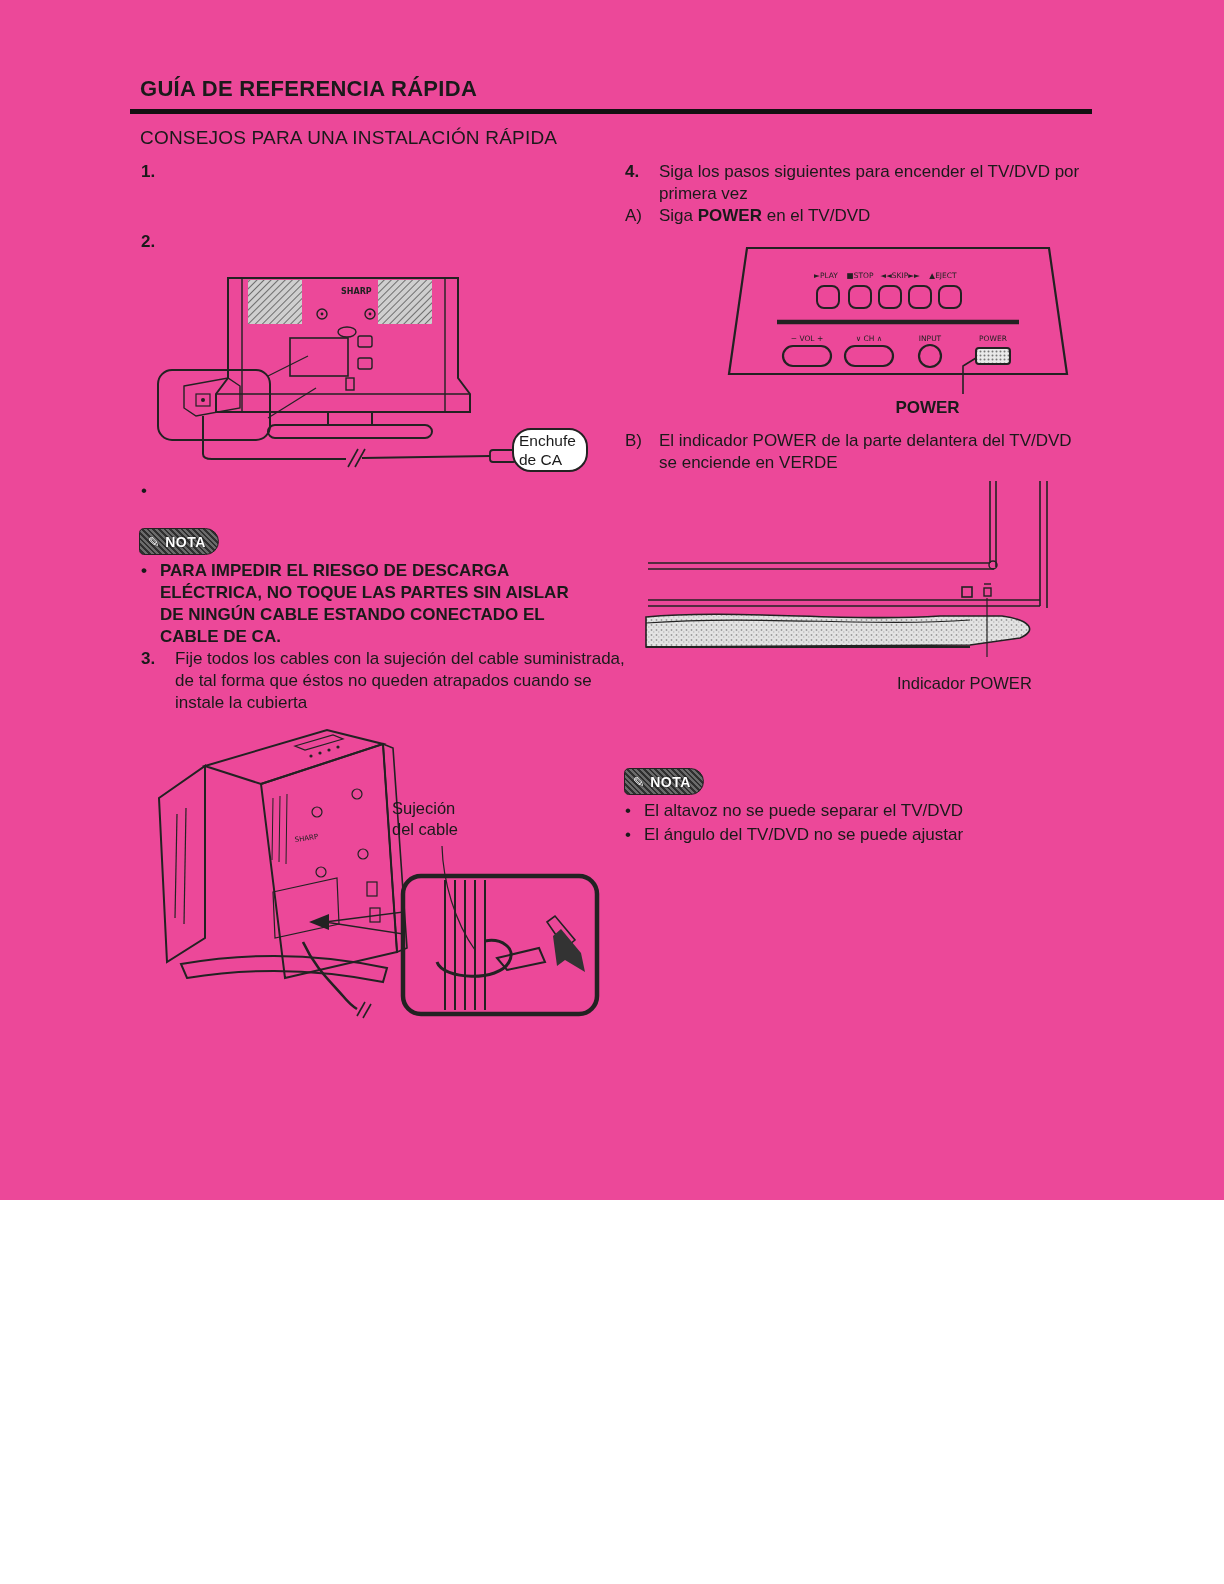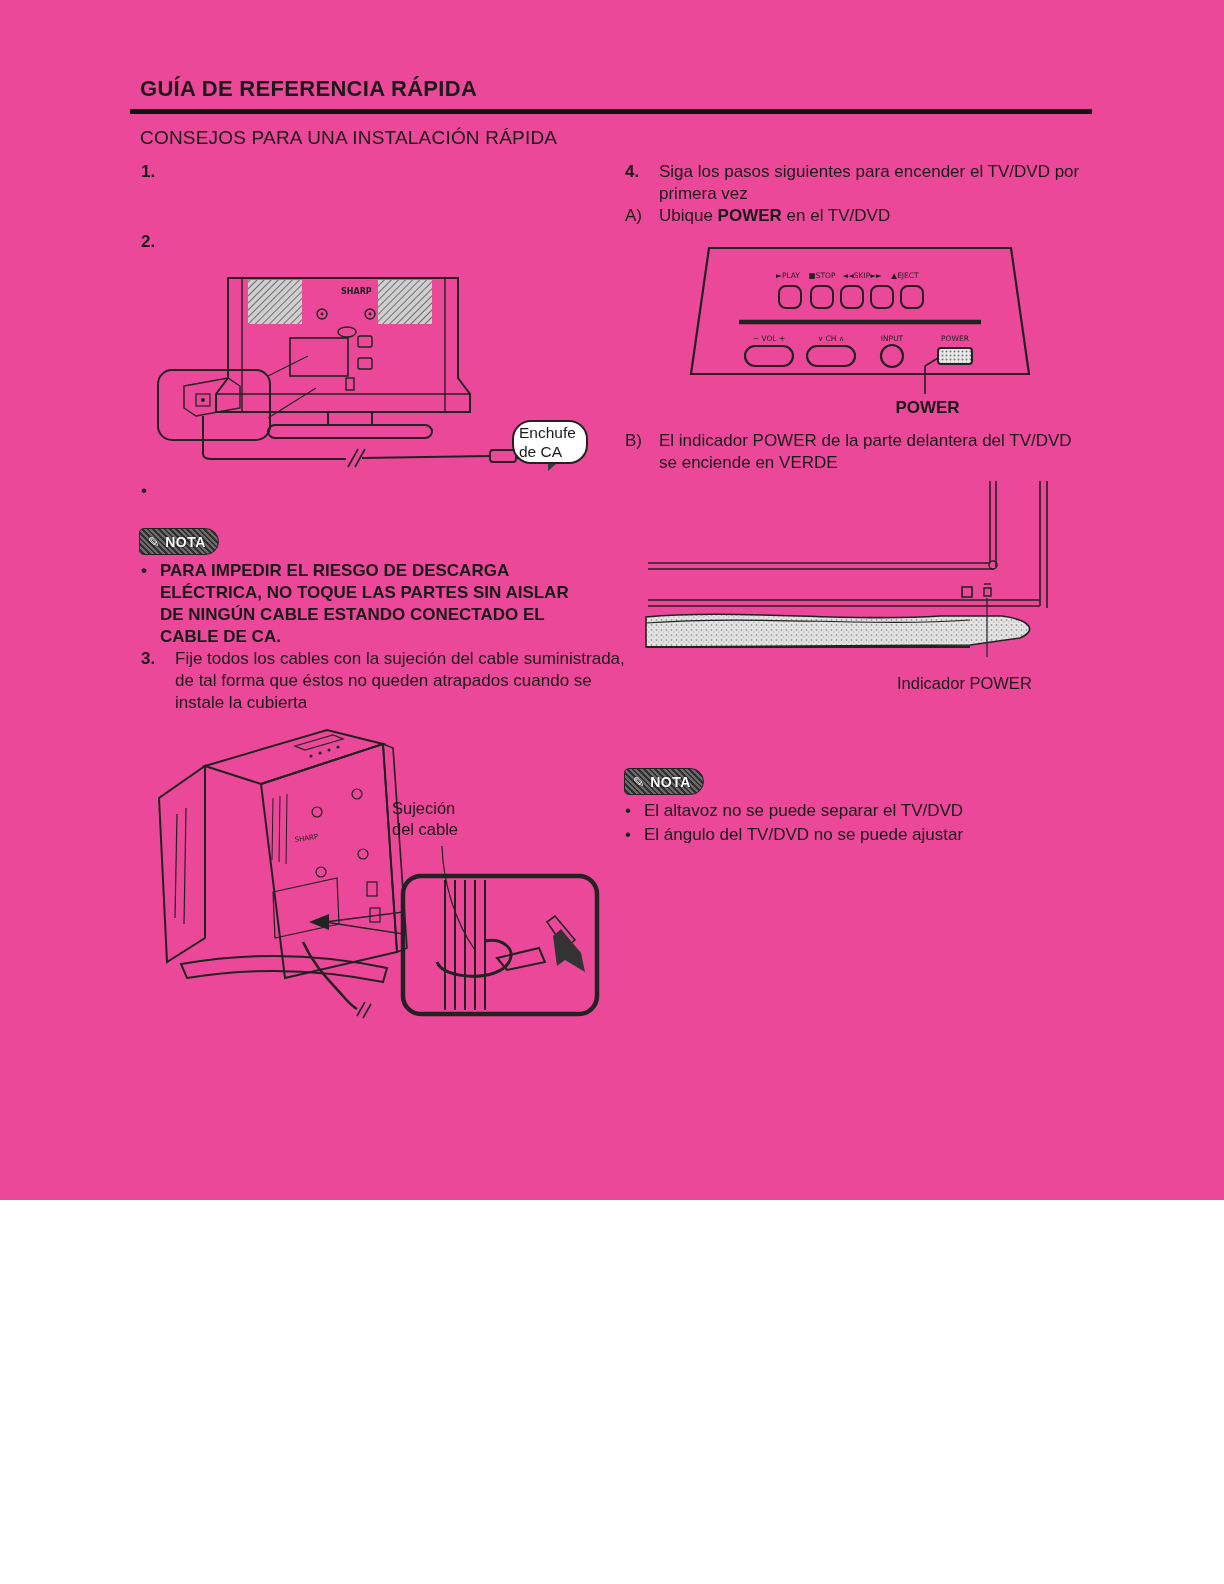--- a/index.html
+++ b/index.html
@@ -95,21 +95,21 @@
       <line class="s" stroke-width="2" x1="53" y1="150" x2="53" y2="170"></line>
 
       <path class="s" stroke-width="2" d="M53,170 L53,188 Q53,193 62,193 L196,193"></path>
       <line class="s" stroke-width="1.6" x1="198" y1="201" x2="208" y2="183"></line>
       <line class="s" stroke-width="1.6" x1="205" y1="201" x2="215" y2="183"></line>
       <line class="s" stroke-width="2" x1="212" y1="192" x2="340" y2="190"></line>
       <rect class="s" stroke-width="1.8" x="340" y="184" width="26" height="12" rx="3" fill="#fff"></rect>
       <rect x="366" y="187" width="8" height="6" fill="#222"></rect>
       <polygon points="384,184 398,184 398,177 414,191 398,205 398,198 384,198" fill="#3a3a3a"></polygon>
     </svg>
-    <div class="plug-box abs" style="left:362px;top:154px;width:62px;border-radius:19px;">
+    <div class="plug-box abs" style="left:362px;top:162px;width:62px;border-radius:19px;">
       <div>Enchufe</div>
       <div>de CA</div>
     </div>
   </div>
 
   <div class="bullet-row abs" style="left:141px;top:480px;width:480px;">
     <span class="mark">•</span>
   </div>
 
   <div class="nota-badge abs" style="left:139px;top:528px;">
@@ -188,24 +188,24 @@
 del cable</div>
   </div>
 
   <div class="step abs" style="left:625px;top:161px;width:480px;">
     <span class="num b">4.</span>
     <span class="pre">Siga los pasos siguientes para encender el TV/DVD por
 primera vez</span>
   </div>
   <div class="step abs" style="left:625px;top:205px;width:480px;">
     <span class="num">A)</span>
-    <span><span>Ubique </span><span class="bold">POWER</span><span> en el TV/DVD</span></span>
-  </div>
-
-  <div class="abs" style="left:685px;top:242px;width:350px;height:152px;text-align:center;">
+    <span><span>Siga </span><span class="bold">POWER</span><span> en el TV/DVD</span></span>
+  </div>
+
+  <div class="abs" style="left:723px;top:242px;width:350px;height:152px;text-align:center;">
     <svg viewBox="0 0 350 152" width="350" height="152">
       <defs>
         <pattern id="dots" width="4" height="4" patternUnits="userSpaceOnUse">
           <rect width="4" height="4" fill="#e9e9e9"></rect>
             <circle cx="1.5" cy="1.5" r="1" fill="#777"></circle>
         </pattern>
       </defs>
       <polygon class="s" stroke-width="2.2" points="24,6 326,6 344,132 6,132" fill="#fff"></polygon>
       <text x="103" y="36" font-size="7.5" text-anchor="middle">►PLAY</text>
       <text x="137" y="36" font-size="7.5" text-anchor="middle">■STOP</text>

